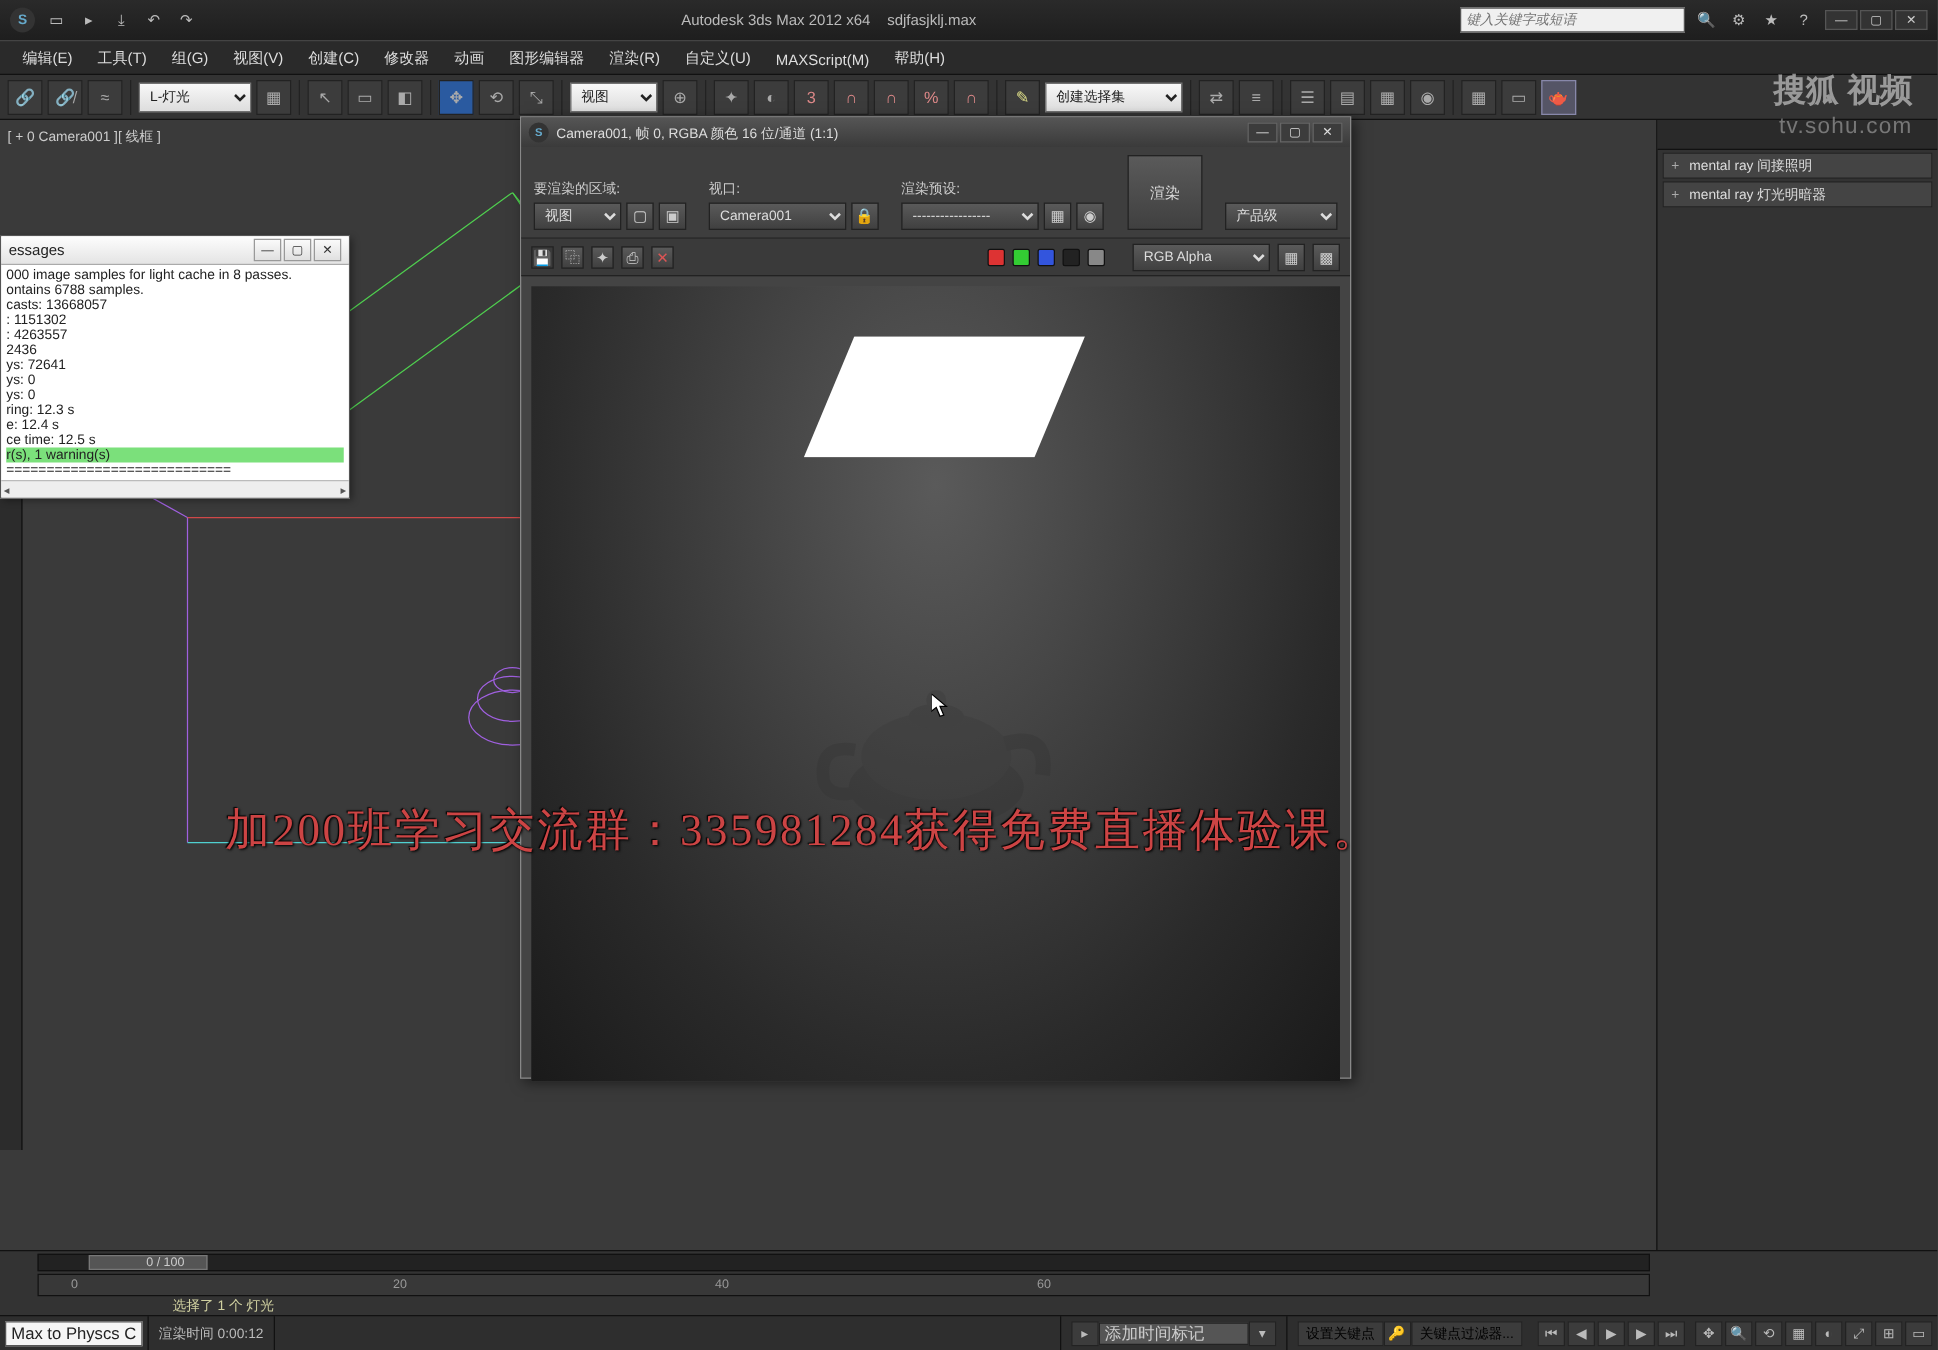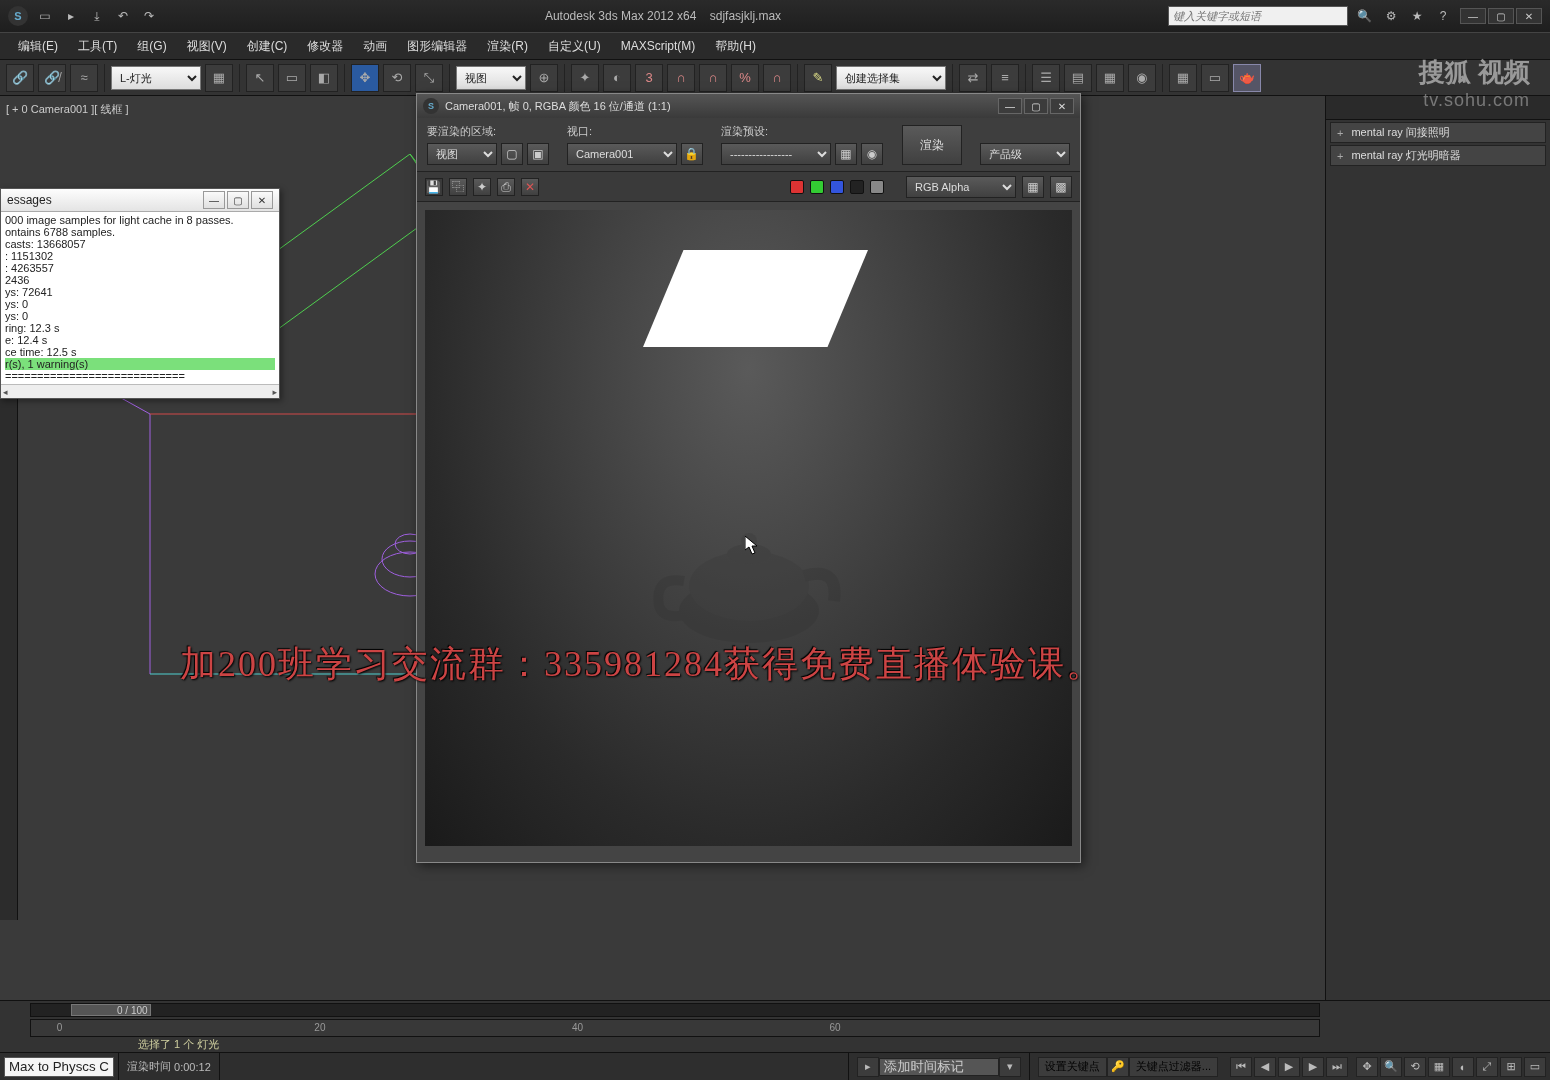--- a/index.html
+++ b/index.html
@@ -9,21 +9,21 @@
 .titlebar { height: 32px; background: linear-gradient(#2a2a2a,#1e1e1e); display: flex; align-items: center; padding: 0 8px; gap: 8px; }
 .app-icon { width: 20px; height: 20px; background: #333; border-radius: 50%; display:flex;align-items:center;justify-content:center;color:#6ac;font-weight:bold;font-size:11px;}
 .tb-btn { width: 18px; height: 18px; display: flex; align-items: center; justify-content: center; color: #bbb; cursor: pointer; }
 .tb-spacer { flex: 1; }
 .title-text { color: #bbb; text-align: right; }
 .search-box { width: 180px; height: 20px; background: #f0f0f0; border: 1px solid #555; color:#888; font-style:italic; padding:0 4px; font-size:11px; }
 .win-btns { display:flex; gap:2px; margin-left:auto;}
 .win-btn { width:26px; height:16px; background:#333; border:1px solid #555; display:flex; align-items:center; justify-content:center; font-size:10px;}
 
 
-.menubar { height: 28px; background: #2a2a2a; display: flex; align-items: center; padding: 12px 8px; border-top:1px solid #444; border-bottom:1px solid #111;}
+.menubar { height: 28px; background: #2a2a2a; display: flex; align-items: flex-end; padding: 0 8px; border-top:1px solid #444; border-bottom:1px solid #111;}
 .menu-item { padding: 4px 10px; color: #ddd; cursor: pointer; }
 
 
 .toolbar { height: 36px; background: #333; display: flex; align-items: center; padding: 0 6px; gap: 4px; border-bottom:1px solid #111;}
 .tool-btn { width: 28px; height: 28px; background: #3c3c3c; border:1px solid #222; display:flex; align-items:center; justify-content:center; color:#aaa; cursor:pointer; font-size:13px;}
 .tool-select { height:24px; background: linear-gradient(#f8f8f8,#ddd); border:1px solid #777; padding:0 4px; color:#222; font-size:11px;}
 .tool-sep { width:1px; height:28px; background:#222; margin:0 2px;}
 
 
 .body { position: relative; height: calc(100% - 32px - 28px - 36px - 52px - 28px); background:#3a3a3a; }
@@ -53,21 +53,21 @@
 .rw-title { height:24px; background:linear-gradient(#555,#3a3a3a); display:flex; align-items:center; padding:0 6px; color:#ddd; font-size:11px;}
 .rw-title .app-icon { width:16px; height:16px; margin-right:6px; font-size:9px;}
 .rw-title .sp{flex:1;}
 .rw-wbtn { width:24px; height:16px; background:#3c3c3c; border:1px solid #666; margin-left:2px; display:flex;align-items:center;justify-content:center; font-size:10px;}
 .rw-section { background:#3e3e3e; padding:6px 10px; display:flex; align-items:flex-end; gap:18px; border-bottom:1px solid #222;}
 .rw-group { display:flex; flex-direction:column; gap:4px;}
 .rw-label { color:#ccc; font-size:11px;}
 .rw-row { display:flex; gap:4px; align-items:center;}
 .rw-select { height:22px; background:linear-gradient(#5a5a5a,#404040); border:1px solid #222; color:#ddd; padding:0 4px; font-size:11px;}
 .rw-btn { width:22px; height:22px; background:linear-gradient(#5a5a5a,#404040); border:1px solid #222; display:flex;align-items:center;justify-content:center; color:#ccc;}
-.rw-render-btn { width:60px; height:40px; background:linear-gradient(#5a5a5a,#404040); border:1px solid #222; display:flex;align-items:center;justify-content:center; color:#ddd; font-size:12px;}
+.rw-render-btn { width:60px; height:60px; background:linear-gradient(#5a5a5a,#404040); border:1px solid #222; display:flex;align-items:center;justify-content:center; color:#ddd; font-size:12px;}
 .rw-toolbar2 { height:30px; background:#3a3a3a; display:flex; align-items:center; padding:0 8px; gap:6px; border-bottom:1px solid #222;}
 .rw-dot { width:14px; height:14px; border-radius:2px; border:1px solid #111;}
 .rw-render-area { position:relative; flex:1; background:#4a4a4a; margin:8px; height:636px;}
 .rw-render-img { position:absolute; inset:0; background: radial-gradient(ellipse at 50% 25%, #5a5a5a, #2a2a2a 70%, #1a1a1a);}
 .rw-skylight { position:absolute; top:40px; left:218px; width:225px; height:97px; background:#fff; clip-path: polygon(18% 0, 100% 0, 82% 100%, 0 100%);}
 .rw-teapot { position:absolute; bottom:200px; left:50%; transform:translateX(-50%); width:220px; height:120px; opacity:0.35;}
 .rw-cursor { position:absolute; top:326px; left:320px; width:16px; height:20px;}
 
 
 .overlay-text { position:absolute; top:640px; left:180px; right:260px; color:#c44; text-shadow:1px 1px 2px #000, -1px -1px 1px #000; font-size:36px; font-family:"SimSun","STSong",serif; z-index:15; letter-spacing:2px;}
@@ -75,21 +75,21 @@
 
 .watermark-sohu { position:absolute; top:55px; right:20px; z-index:20; opacity:.6; text-align:right;}
 .watermark-sohu .l1{font-size:26px; color:#ddd; font-weight:bold;}
 .watermark-sohu .l2{font-size:18px; color:#aaa; letter-spacing:1px;}
 .watermark-week { position:absolute; bottom:110px; left:70px; width:90px; height:130px; background:rgba(200,180,80,.4); border:1px solid rgba(150,130,40,.5); z-index:3; display:flex; flex-direction:column; align-items:center; justify-content:flex-end; color:#7a6a20; font-size:10px; padding:4px;}
 .watermark-week .ic{width:60px;height:40px;border:2px solid #7a6a20; border-radius:6px; margin-bottom:6px;}
 
 
 .timeline { height:52px; background:#333; border-top:1px solid #111; position:relative;}
 .timeline-scroll { height:14px; background:#222; border:1px solid #111; margin:2px 230px 2px 30px; position:relative;}
-.timeline-scroll .thumb{ position:absolute; left:40px; width:80px; top:0; bottom:0; background:#555; border:1px solid #777;}
+.timeline-scroll .thumb{ position:absolute; left:40px; width:95px; top:0; bottom:0; background:#555; border:1px solid #777;}
 .timeline-scroll .label{position:absolute; left:45px; top:0; color:#ccc; font-size:10px;}
 .timeline-ruler { height:18px; margin:0 230px 0 30px; background:#383838; border:1px solid #111; position:relative; color:#999; font-size:10px;}
 .timeline-ruler span{position:absolute; top:2px;}
 .timeline-status{height:16px; margin:0 230px 0 130px; color:#d0d0a0; font-size:11px; padding:0 8px;}
 
 
 .statusbar { height:28px; background:#2e2e2e; display:flex; align-items:center; border-top:1px solid #111; font-size:11px; color:#bbb;}
 .sb-input{ width:110px; height:20px; background:#f5f5f5; border:1px solid #555; color:#222; padding:0 4px; margin:0 4px;}
 .sb-cell{ padding:0 8px; border-left:1px solid #111; height:100%; display:flex; align-items:center;}
 .sb-btns { display:flex; gap:2px; padding:0 4px;}

